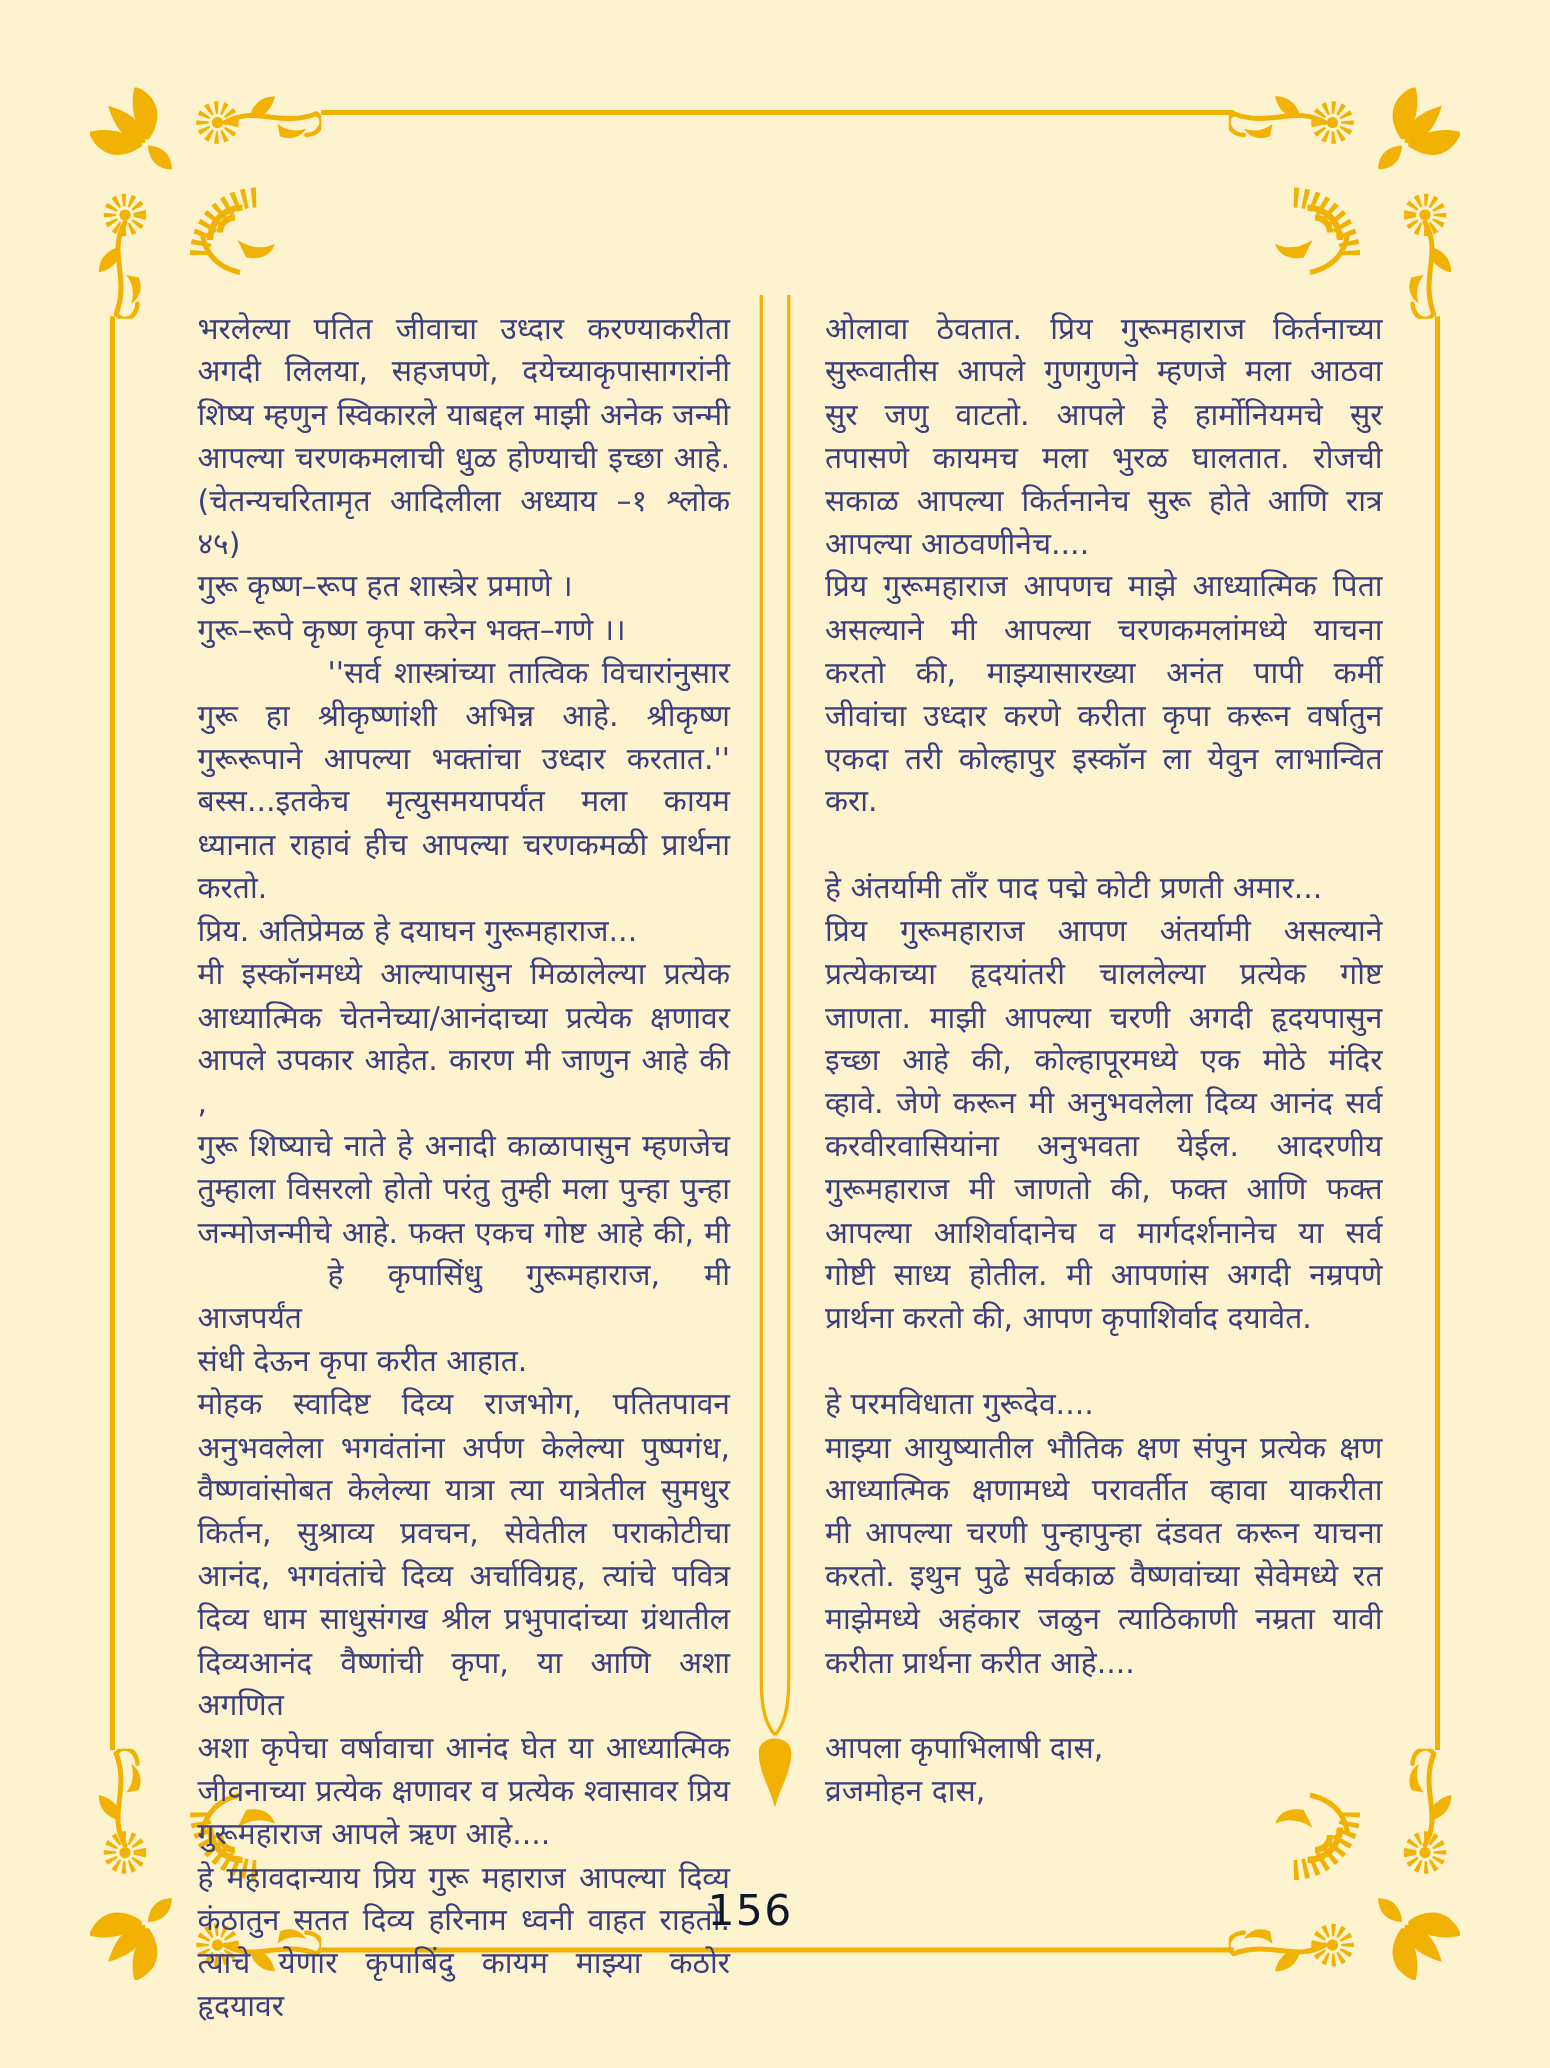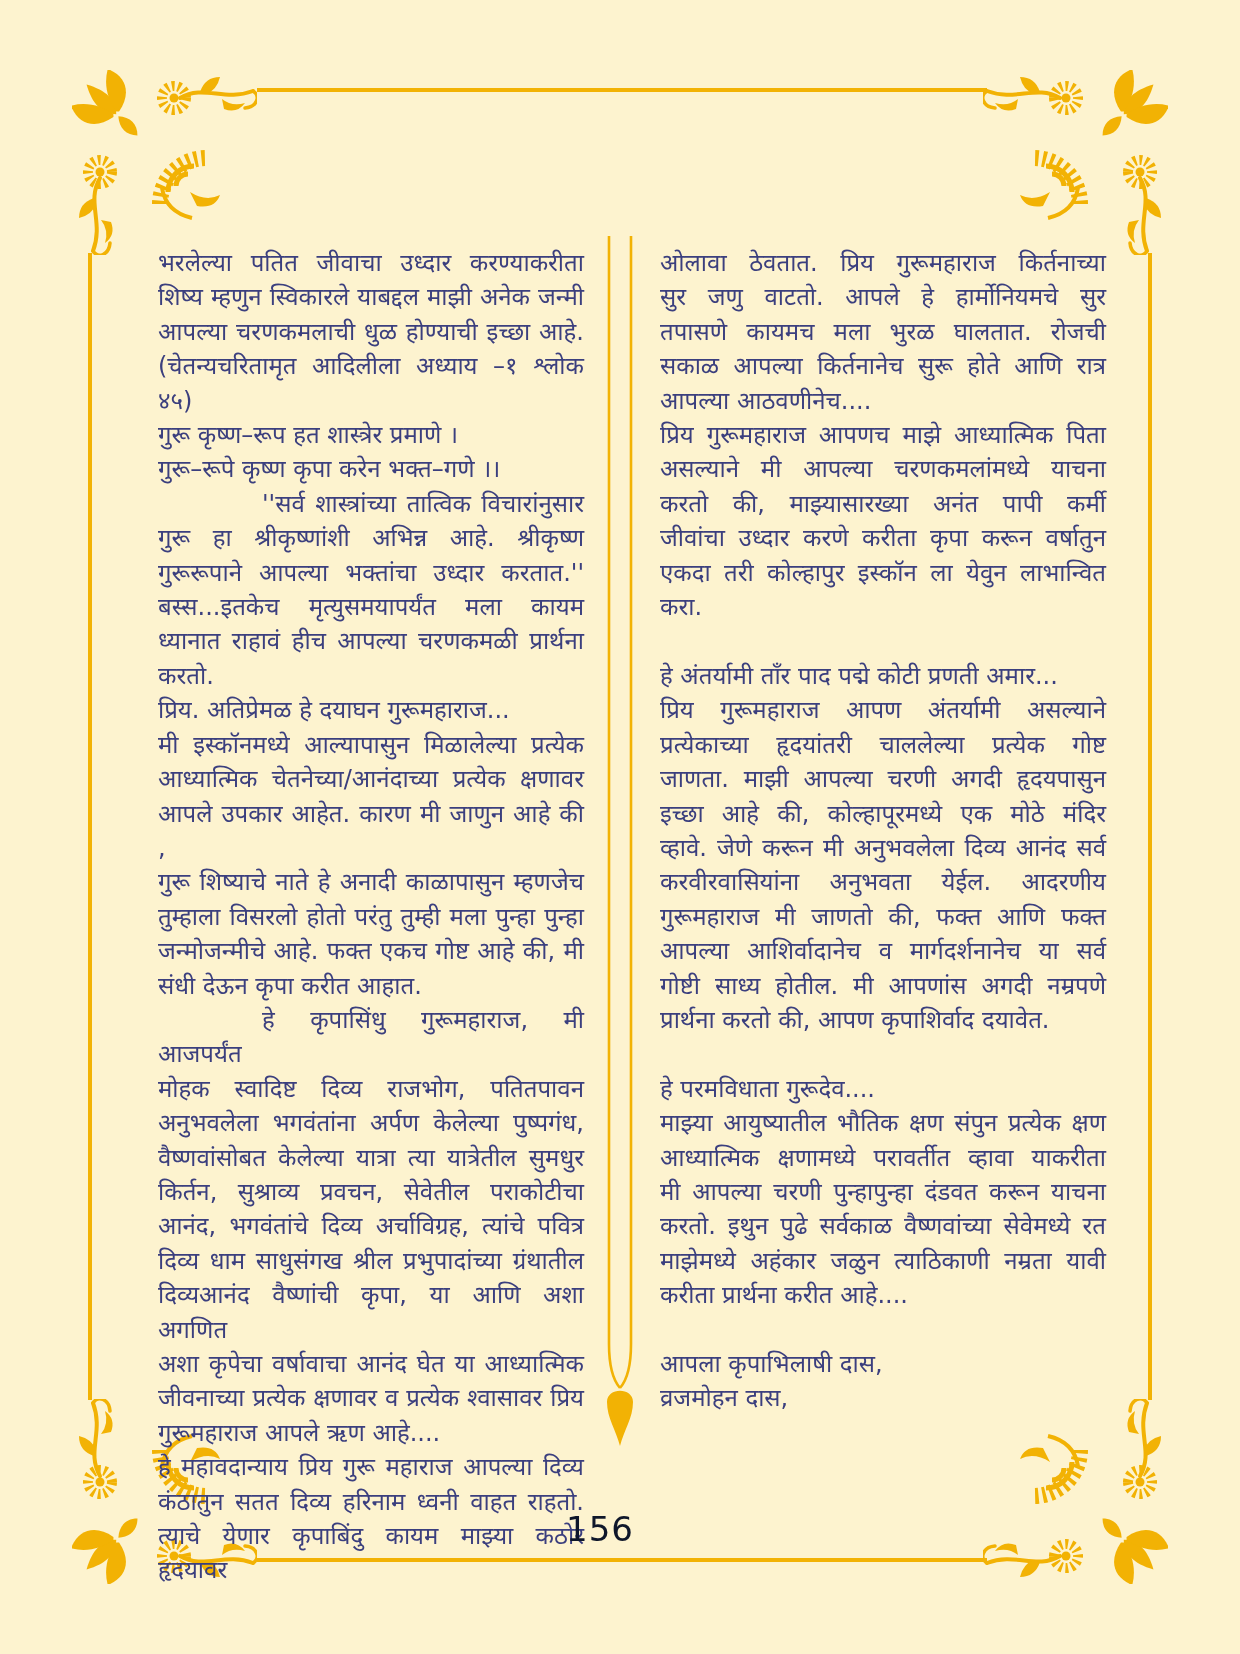--- a/index.html
+++ b/index.html
@@ -197,57 +197,59 @@
   </svg>
 
   <svg class="divider" viewBox="0 0 40 1212">
     <path d="M9,0 L9,1108 C9,1132 13,1144 20,1152" fill="none" stroke="#F2B204" stroke-width="2.6"></path>
     <path d="M31,0 L31,1108 C31,1132 27,1144 20,1152" fill="none" stroke="#F2B204" stroke-width="2.6"></path>
     <path d="M7,1166 C7,1151 33,1151 33,1166 C33,1182 24,1194 20,1210 C16,1194 7,1182 7,1166 Z" fill="#F2B204"></path>
   </svg>
 
   <div class="col col-left">
       <div class="line j">भरलेल्या पतित जीवाचा उध्दार करण्याकरीता</div>
+      <div class="line j">अगदी लिलया, सहजपणे, दयेच्याकृपासागरांनी</div>
       <div class="line j">शिष्य म्हणुन स्विकारले याबद्दल माझी अनेक जन्मी</div>
       <div class="line j">आपल्या चरणकमलाची धुळ होण्याची इच्छा आहे.</div>
       <div class="line j">(चेतन्यचरितामृत आदिलीला अध्याय –१ श्लोक</div>
       <div class="line">४५)</div>
       <div class="line">गुरू कृष्ण–रूप हत शास्त्रेर प्रमाणे ।</div>
       <div class="line">गुरू–रूपे कृष्ण कृपा करेन भक्त–गणे ।।</div>
       <div class="line j ind">''सर्व शास्त्रांच्या तात्विक विचारांनुसार</div>
       <div class="line j">गुरू हा श्रीकृष्णांशी अभिन्न आहे. श्रीकृष्ण</div>
       <div class="line j">गुरूरूपाने आपल्या भक्तांचा उध्दार करतात.''</div>
       <div class="line j">बस्स...इतकेच मृत्युसमयापर्यंत मला कायम</div>
       <div class="line j">ध्यानात राहावं हीच आपल्या चरणकमळी प्रार्थना</div>
       <div class="line">करतो.</div>
       <div class="line">प्रिय. अतिप्रेमळ हे दयाघन गुरूमहाराज...</div>
       <div class="line j">मी इस्कॉनमध्ये आल्यापासुन मिळालेल्या प्रत्येक</div>
       <div class="line j">आध्यात्मिक चेतनेच्या/आनंदाच्या प्रत्येक क्षणावर</div>
       <div class="line j">आपले उपकार आहेत. कारण मी जाणुन आहे की ,</div>
       <div class="line j">गुरू शिष्याचे नाते हे अनादी काळापासुन म्हणजेच</div>
       <div class="line j">तुम्हाला विसरलो होतो परंतु तुम्ही मला पुन्हा पुन्हा</div>
       <div class="line j">जन्मोजन्मीचे आहे. फक्त एकच गोष्ट आहे की, मी</div>
+      <div class="line j ind">हे कृपासिंधु गुरूमहाराज, मी आजपर्यंत</div>
       <div class="line">संधी देऊन कृपा करीत आहात.</div>
-      <div class="line j ind">हे कृपासिंधु गुरूमहाराज, मी आजपर्यंत</div>
       <div class="line j">मोहक स्वादिष्ट दिव्य राजभोग, पतितपावन</div>
       <div class="line j">अनुभवलेला भगवंतांना अर्पण केलेल्या पुष्पगंध,</div>
       <div class="line j">वैष्णवांसोबत केलेल्या यात्रा त्या यात्रेतील सुमधुर</div>
       <div class="line j">किर्तन, सुश्राव्य प्रवचन, सेवेतील पराकोटीचा</div>
       <div class="line j">आनंद, भगवंतांचे दिव्य अर्चाविग्रह, त्यांचे पवित्र</div>
       <div class="line j">दिव्य धाम साधुसंगख श्रील प्रभुपादांच्या ग्रंथातील</div>
       <div class="line j">दिव्यआनंद वैष्णांची कृपा, या आणि अशा अगणित</div>
       <div class="line j">अशा कृपेचा वर्षावाचा आनंद घेत या आध्यात्मिक</div>
       <div class="line j">जीवनाच्या प्रत्येक क्षणावर व प्रत्येक श्वासावर प्रिय</div>
       <div class="line">गुरूमहाराज आपले ऋण आहे....</div>
       <div class="line j">हे महावदान्याय प्रिय गुरू महाराज आपल्या दिव्य</div>
       <div class="line j">कंठातुन सतत दिव्य हरिनाम ध्वनी वाहत राहतो.</div>
       <div class="line j">त्याचे येणार कृपाबिंदु कायम माझ्या कठोर हृदयावर</div>
     </div>
   <div class="col col-right">
       <div class="line j">ओलावा ठेवतात. प्रिय गुरूमहाराज किर्तनाच्या</div>
+      <div class="line j">सुरूवातीस आपले गुणगुणने म्हणजे मला आठवा</div>
       <div class="line j">सुर जणु वाटतो. आपले हे हार्मोनियमचे सुर</div>
       <div class="line j">तपासणे कायमच मला भुरळ घालतात. रोजची</div>
       <div class="line j">सकाळ आपल्या किर्तनानेच सुरू होते आणि रात्र</div>
       <div class="line">आपल्या आठवणीनेच....</div>
       <div class="line j">प्रिय गुरूमहाराज आपणच माझे आध्यात्मिक पिता</div>
       <div class="line j">असल्याने मी आपल्या चरणकमलांमध्ये याचना</div>
       <div class="line j">करतो की, माझ्यासारख्या अनंत पापी कर्मी</div>
       <div class="line j">जीवांचा उध्दार करणे करीता कृपा करून वर्षातुन</div>
       <div class="line j">एकदा तरी कोल्हापुर इस्कॉन ला येवुन लाभान्वित</div>
       <div class="line">करा.</div>

